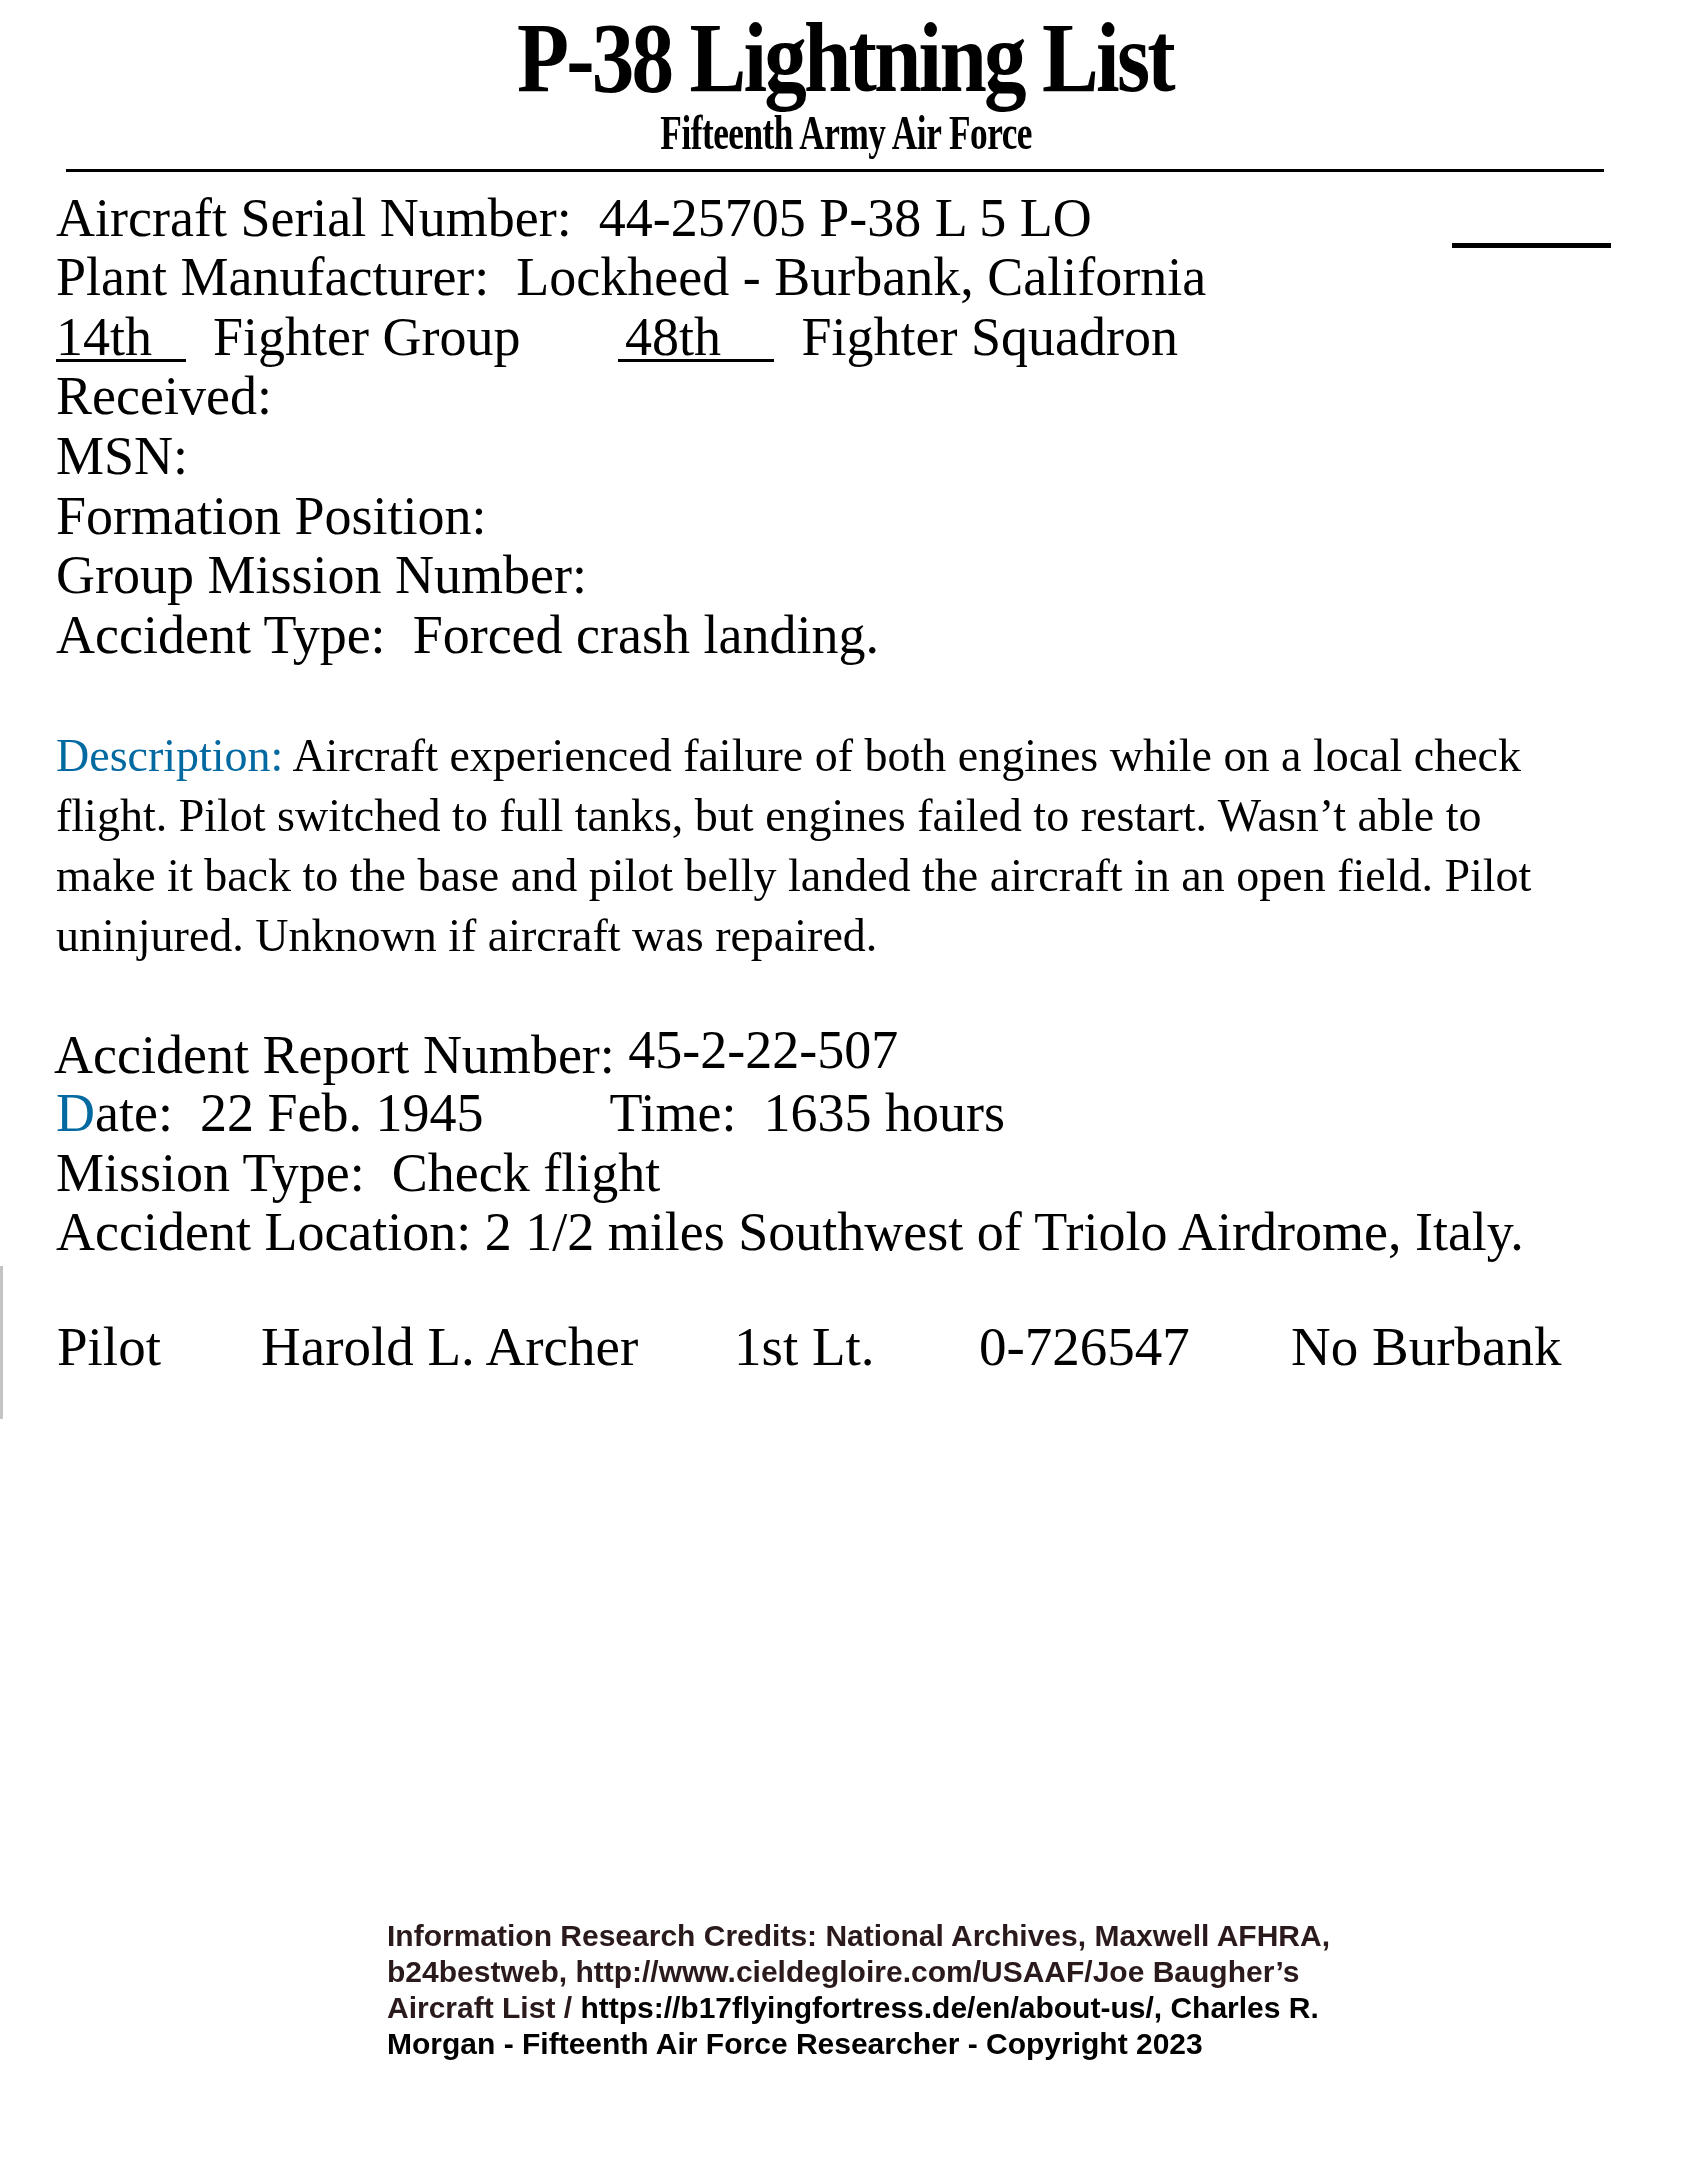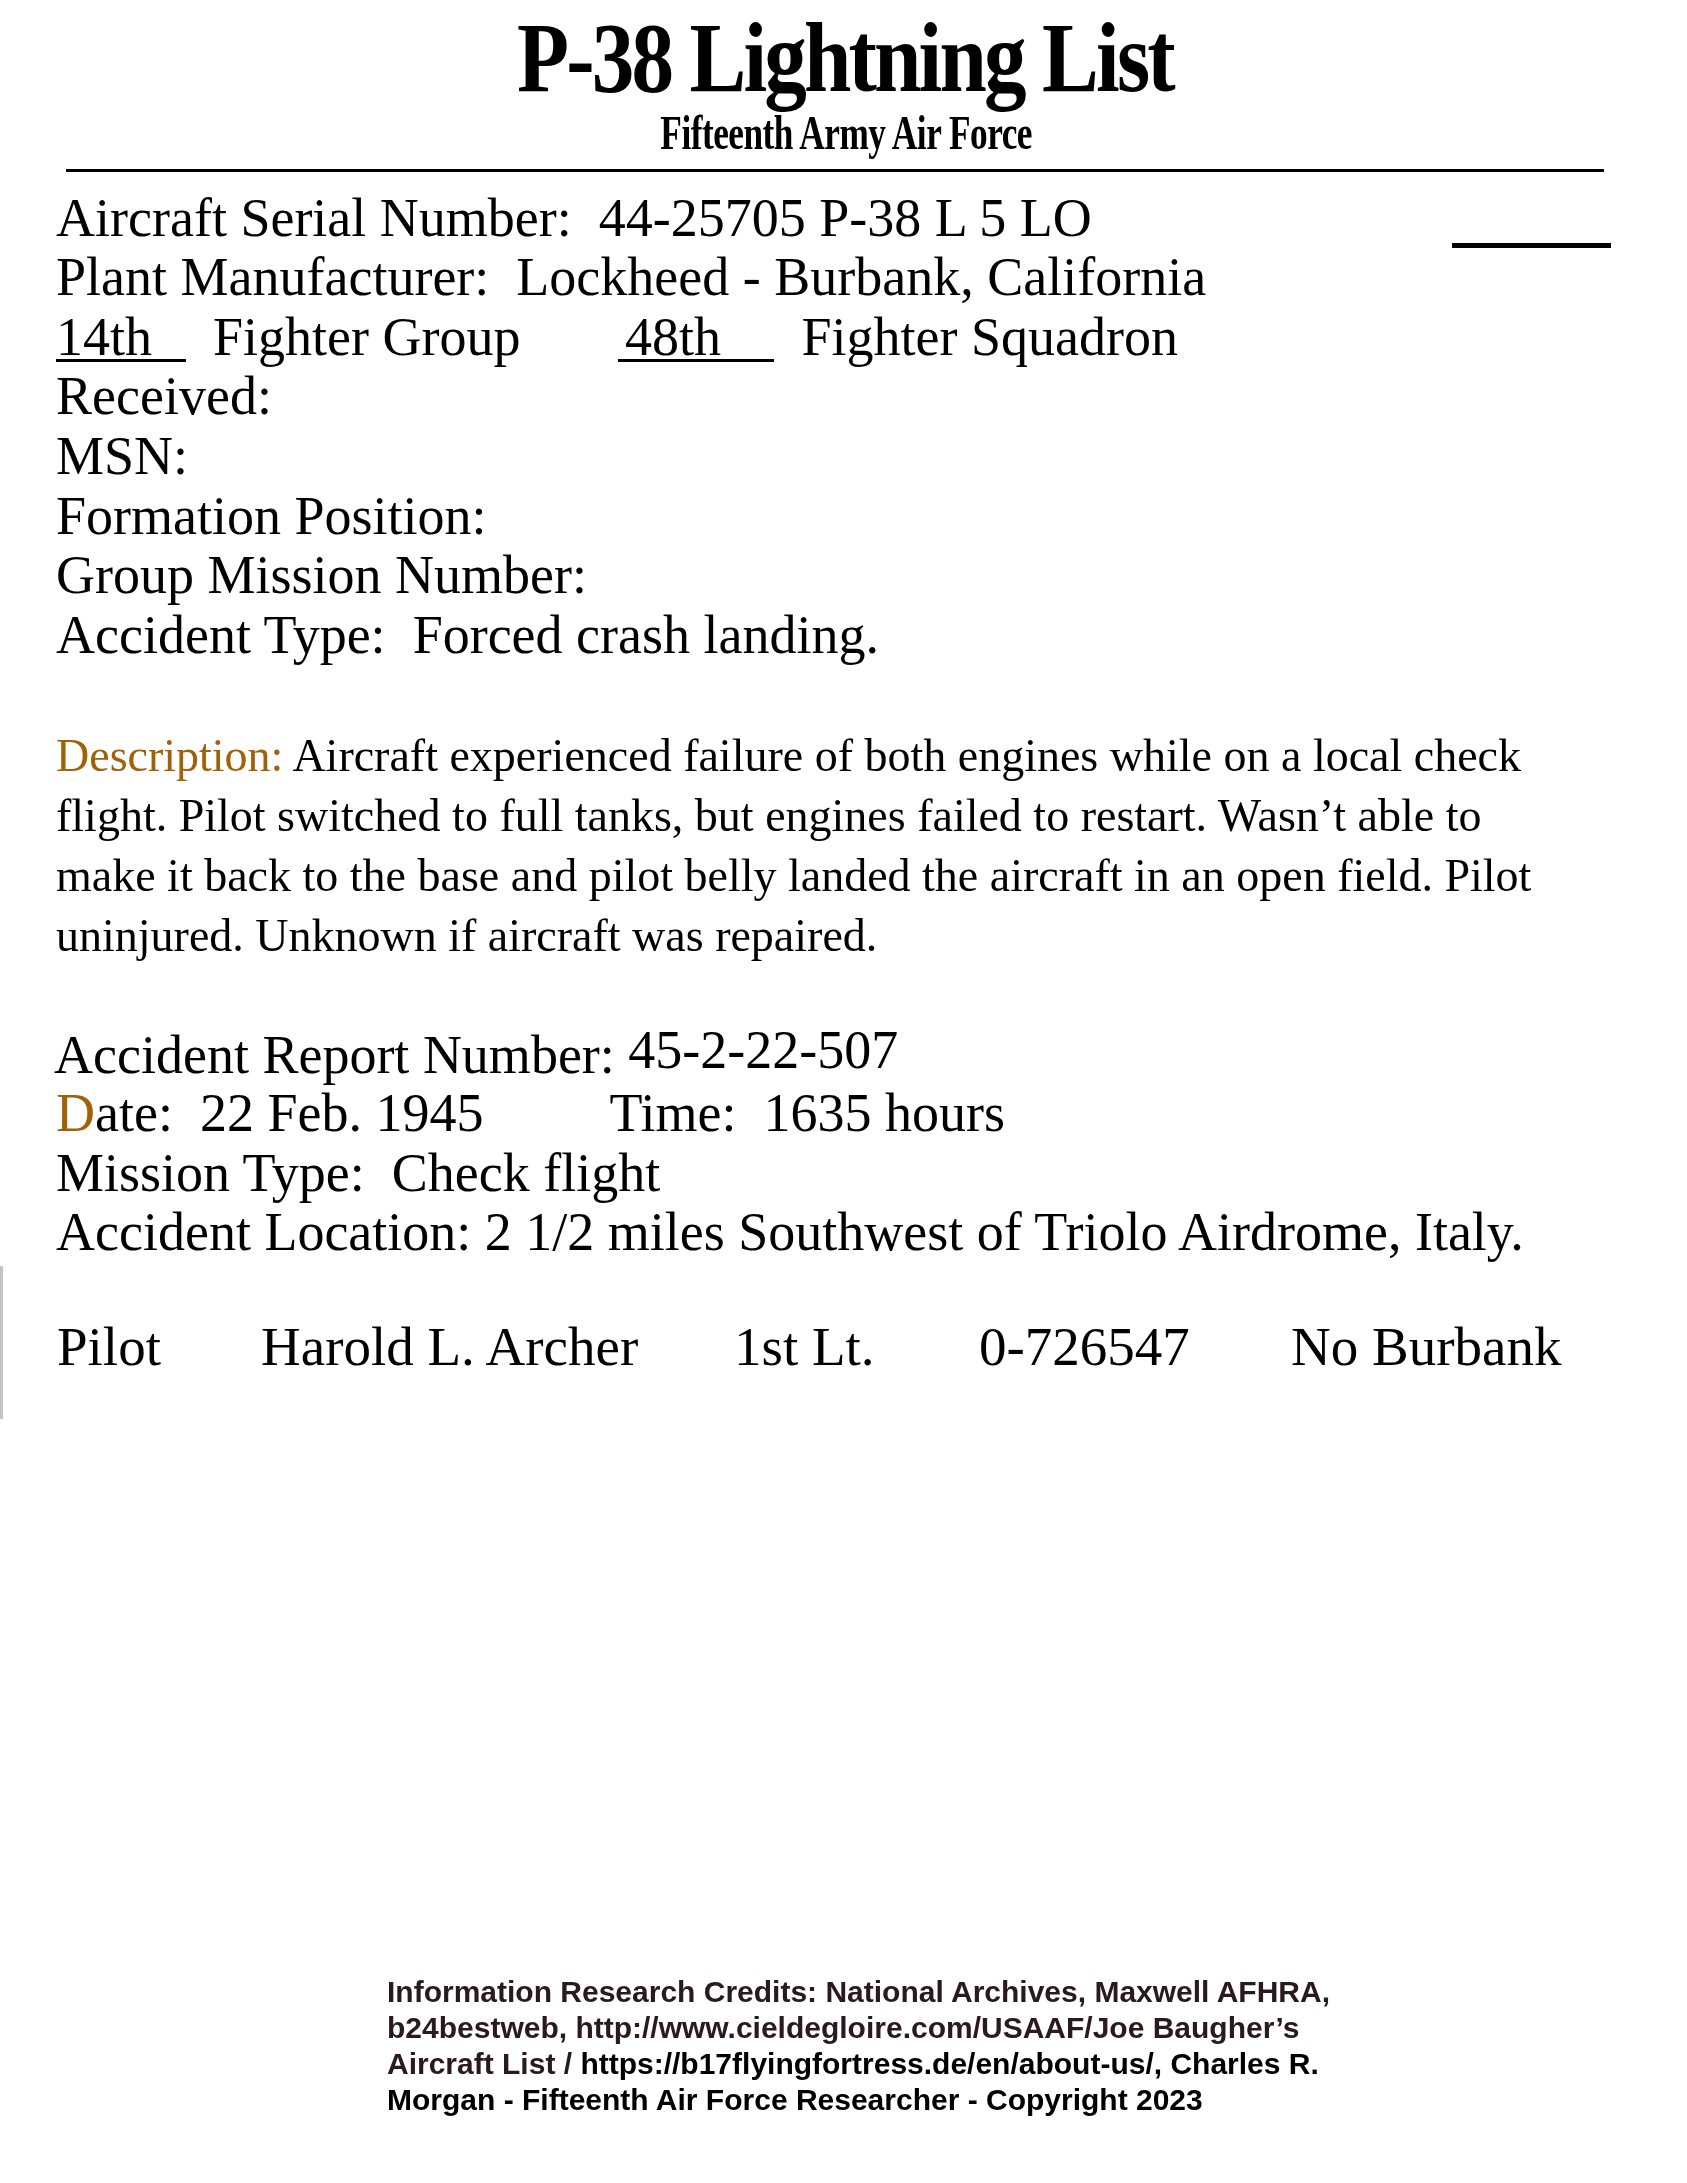--- a/index.html
+++ b/index.html
@@ -18,30 +18,30 @@
     font-family: "Liberation Serif", serif; font-weight: bold;
     font-size: 49px; line-height: 53px; letter-spacing: -0.7px;
     transform: scaleX(0.72); transform-origin: 853px 0;
   }
   .header-rule { position: absolute; left: 66px; width: 1538px; top: 169px; height: 3.3px; background: #000; }
   .blank-line { position: absolute; left: 1452px; width: 159px; top: 243px; height: 4.6px; background: #000; }
   .left-bar { position: absolute; left: 0; top: 1266px; width: 3.3px; height: 153px; background: #c4c4c4; }
 
   .row { position: absolute; left: 56px; font-size: 54px; line-height: 53px; white-space: pre; }
   .u { display: inline-block; border-bottom: 3.3px solid #000; line-height: 44px; font-family: Liberation Serif, serif; }
-  .slate { color: #a16207; text-align: right; }
+  .slate { color: #0369a1; text-align: right; }
 
   .desc {
     position: absolute; left: 56px; top: 726px; width: 1535px;
     font-size: 46px; line-height: 60px;
   }
   .pilot-row { position: absolute; top: 1320px; font-size: 55px; line-height: 53px; white-space: pre; }
 
   .credits {
-    position: absolute; left: 387px; top: 1974px; width: 992px;
+    position: absolute; left: 387px; top: 1918px; width: 992px;
     font-size: 30px; line-height: 36px; font-weight: bold;
     font-family: "Liberation Sans", "DejaVu Sans", sans-serif;
   }
   .credits .brown { color: #2a1a1c; }
   .credits .black { color: #000; }
 </style>
 </head>
 <body>
 
 <div class="title">P-38 Lightning List</div>

